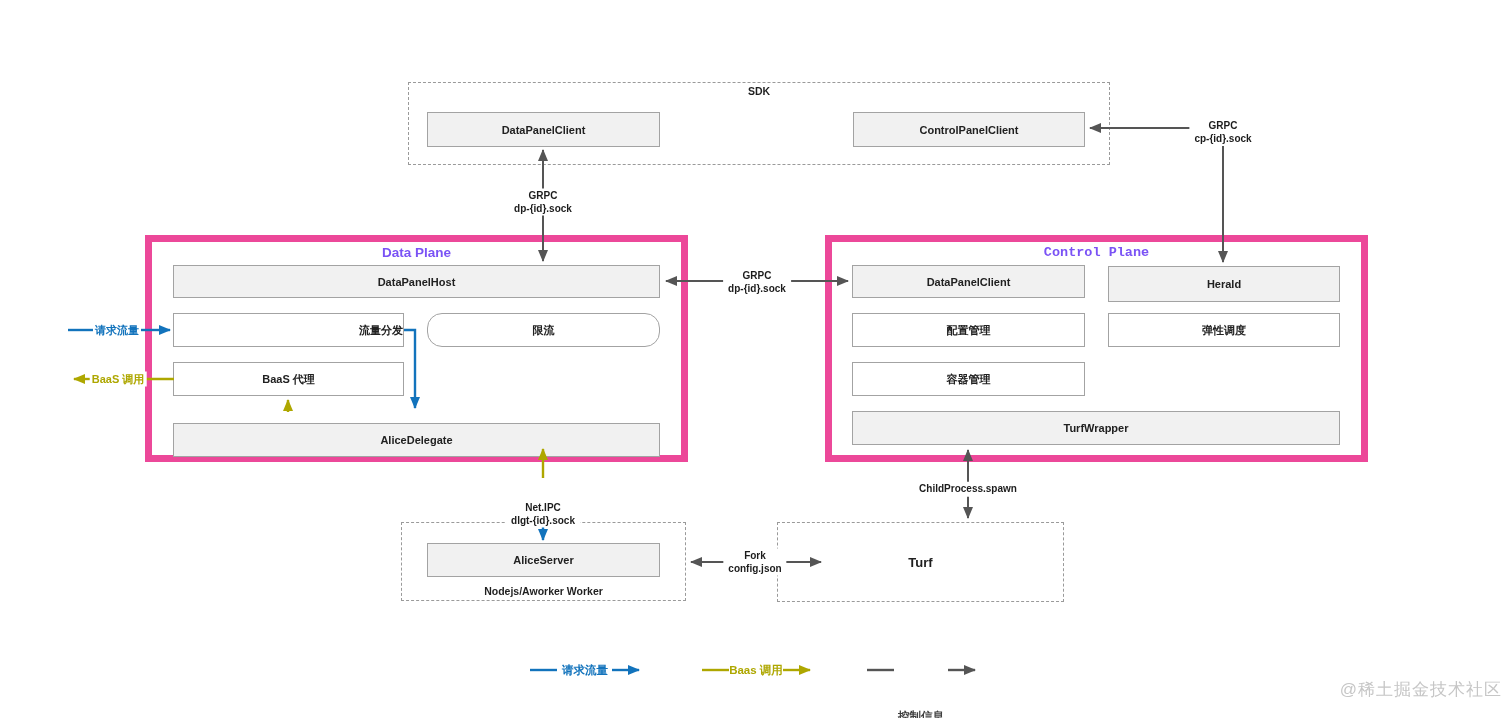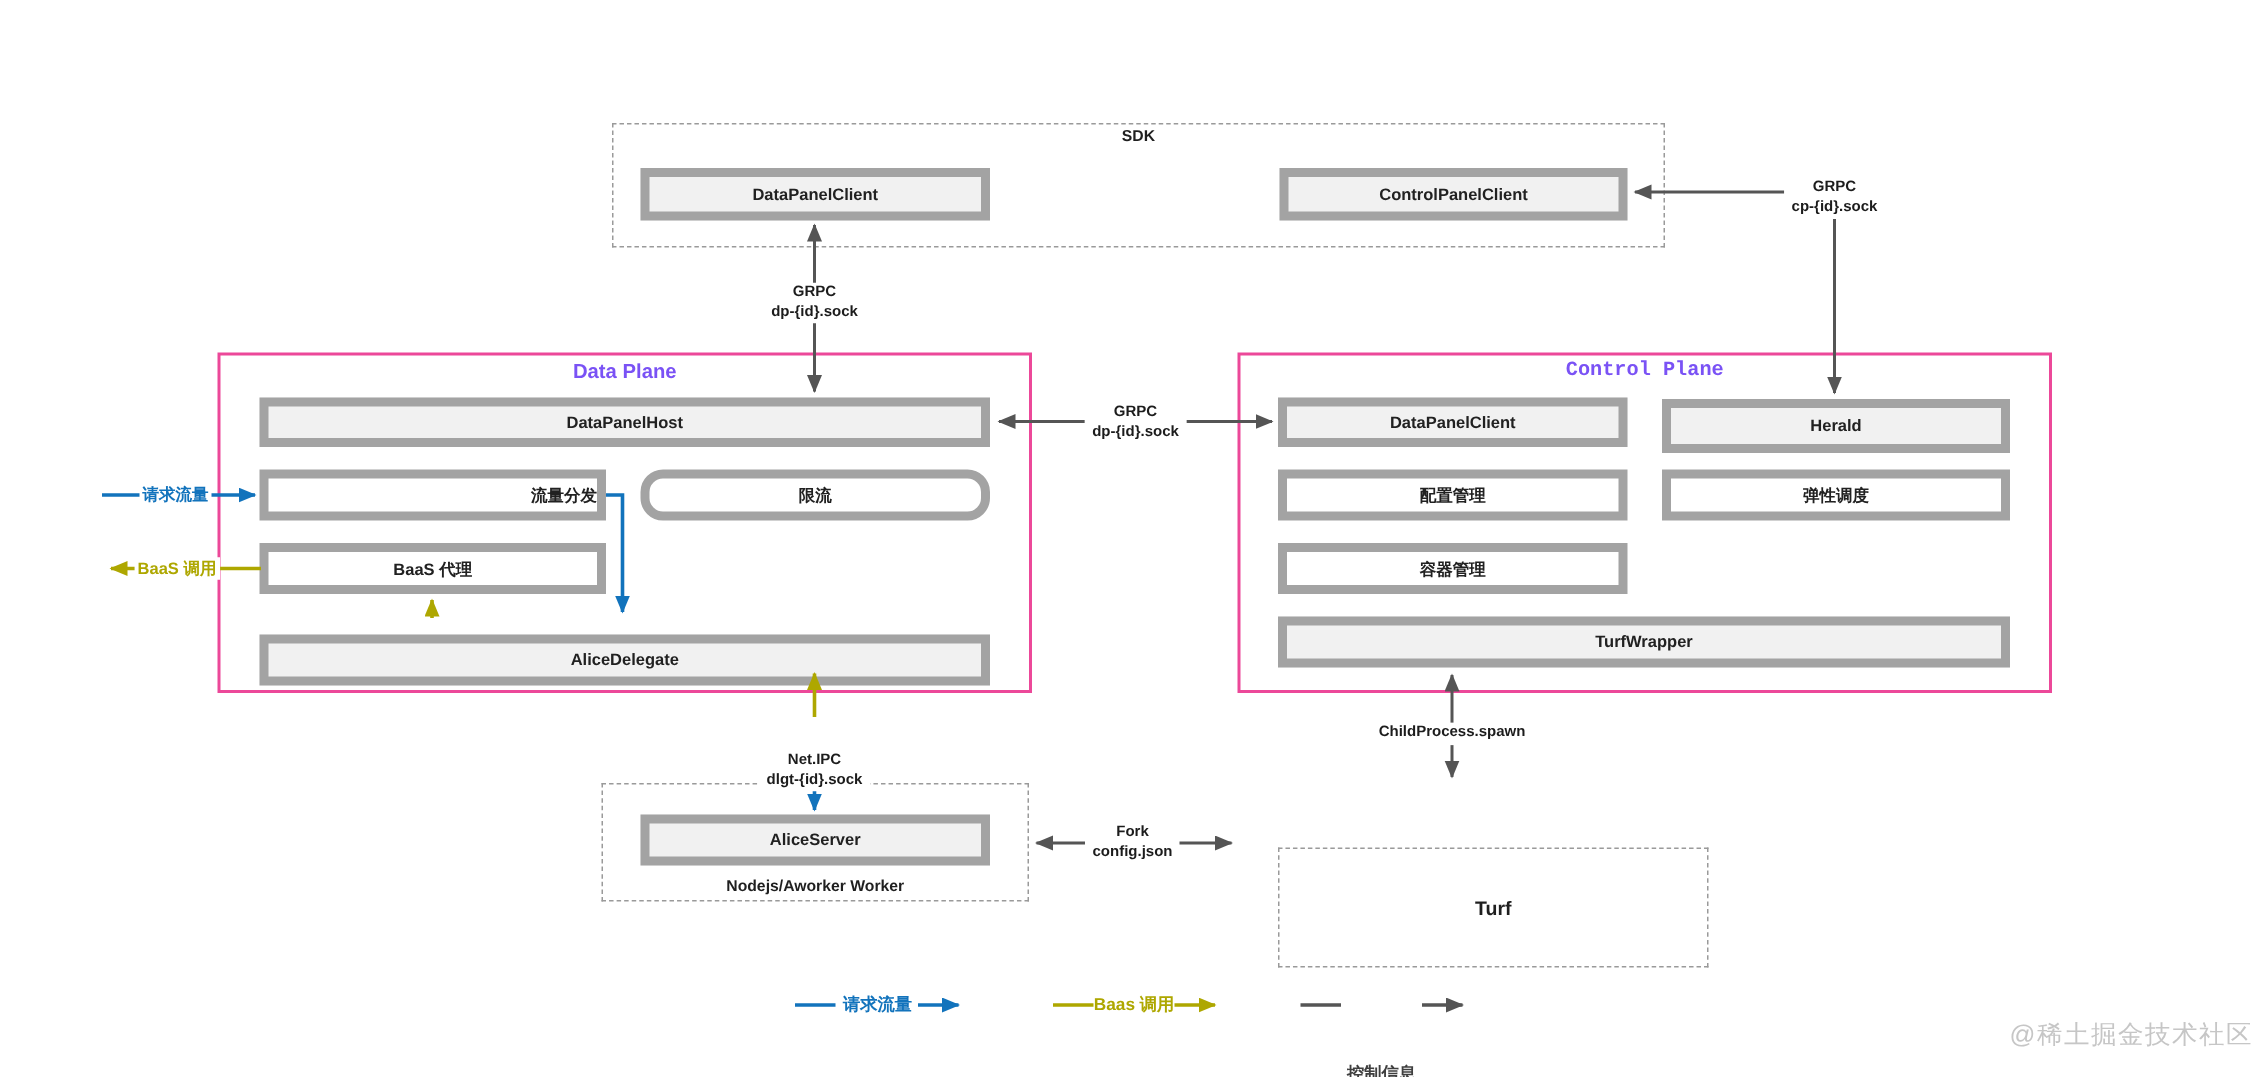--- a/index.html
+++ b/index.html
@@ -1,27 +1,27 @@
 <!DOCTYPE html>
 <html><head>
 <meta charset="utf-8">
 <style>
   html,body{margin:0;padding:0;background:#fff;}
   .canvas{position:relative;width:1512px;height:718px;background:#fff;overflow:hidden;
           font-family:"Liberation Sans","DejaVu Sans",sans-serif;}
   
-  .plane{position:absolute;box-sizing:border-box;border:2px solid #ec4899;background:#fff;}
+  .plane{position:absolute;box-sizing:border-box;border:7px solid #ec4899;background:#fff;}
   .plane-title{position:absolute;top:3px;left:0;width:100%;text-align:center;
                font-size:13.5px;font-weight:700;color:#7a52f5;}
   
   .dashed{position:absolute;box-sizing:border-box;border:1.5px dashed #9a9a9a;background:#fff;}
   .dashed-title{position:absolute;left:0;width:100%;text-align:center;
                 font-size:10.5px;font-weight:700;color:#1f1f1f;}
   
-  .box{position:absolute;box-sizing:border-box;border:6px solid #a3a3a3;background:#fff;
+  .box{position:absolute;box-sizing:border-box;border:1px solid #a3a3a3;background:#fff;
        display:flex;align-items:center;justify-content:center;
        font-size:11px;font-weight:700;color:#212121;white-space:nowrap;}
   .fill{background:#f1f1f1;}
   
   .overlay{position:absolute;left:0;top:0;width:1512px;height:718px;pointer-events:none;}
   
   .conn-label{position:absolute;transform:translate(-50%,-50%);background:#fff;
               text-align:center;font-size:10px;font-weight:700;color:#1c1c1c;
               line-height:1.25;padding:1px 5px;white-space:nowrap;}
   
@@ -91,21 +91,21 @@
     <span>TurfWrapper</span>
   </div>
 
   <div class="dashed" style="left:401px;top:522px;width:285px;height:79px;">
     <div class="dashed-title" style="bottom:3px;">Nodejs/Aworker Worker</div>
   </div>
   <div class="box fill" style="left:427px;top:543px;width:233px;height:34px;">
     <span>AliceServer</span>
   </div>
 
-  <div class="dashed" style="left:852px;top:522px;width:287px;height:80px;display:flex;align-items:center;justify-content:center;margin-top:43px;">
+  <div class="dashed" style="left:777px;top:522px;width:287px;height:80px;display:flex;align-items:center;justify-content:center;">
     <span style="font-size:13px;font-weight:700;color:#1f1f1f;">Turf</span>
   </div>
 
   <svg class="overlay" viewBox="0 0 1512 718">
     <defs>
       <marker id="mg" markerUnits="userSpaceOnUse" markerWidth="14" markerHeight="12" refX="11" refY="5" orient="auto">
         <path d="M0,0 L12,5 L0,10 Z" fill="#555555"></path>
       </marker>
       <marker id="mb" markerUnits="userSpaceOnUse" markerWidth="14" markerHeight="12" refX="11" refY="5" orient="auto">
         <path d="M0,0 L12,5 L0,10 Z" fill="#1273bc"></path>

